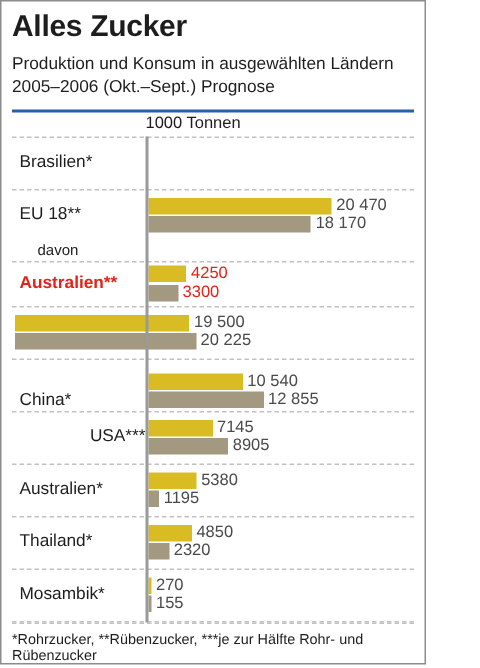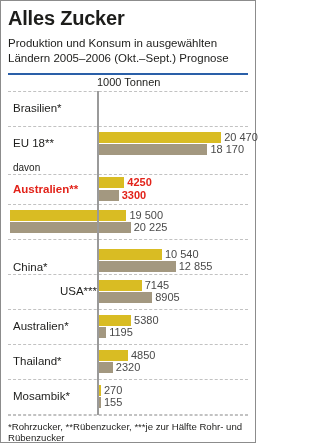--- a/index.html
+++ b/index.html
@@ -8,21 +8,21 @@
     background: #ffffff;
   }
   body {
     font-family: "Liberation Sans", sans-serif;
     width: 320px;
     height: 445px;
     overflow: hidden;
   }
   #graphic {
     position: relative;
-    width: 256px;
+    width: 284px;
     height: 443px;
     border: 1px solid #8c8c8c;
     box-sizing: border-box;
     background: #ffffff;
   }
   .pad {
     padding-left: 7px;
     padding-right: 7px;
   }
 
@@ -111,21 +111,21 @@
   .bar.cons { background: #a39880; }
   .val {
     font-size: 11px;
     color: #4a4a4a;
     padding-left: 3px;
     white-space: nowrap;
     line-height: 1;
   }
   .val.highlight {
     color: #e2231a;
-    font-weight: bold;
+    font-weight: normal;
   }
 
   
   .footnote {
     font-size: 9.6px;
     color: #1d1d1b;
     border-top: 1px dashed #c2c2c2;
     padding-top: 5px;
     margin-top: 0;
     line-height: 1.2;
@@ -166,21 +166,21 @@
             <div class="barline">
               <div class="bar prod" style="width: 122.199px;"></div>
               <div class="val">20 470</div>
             </div>
             <div class="barline">
               <div class="bar cons" style="width: 108.468px;"></div>
               <div class="val">18 170</div>
             </div>
           </div>
         </div>
-        <div class="row" style="height: 13px; border-top: none;">
+        <div class="row" style="height: 13px; border-top: none; margin-left: 12px;">
           <div class="row-label small">davon</div>
           <div class="bars"></div>
         </div>
         <div class="row" style="height: 30px;">
           <div class="row-label highlight">Australien**</div>
           <div class="bars">
             <div class="barline">
               <div class="bar prod" style="width: 25.371px;"></div>
               <div class="val highlight">4250</div>
             </div>

